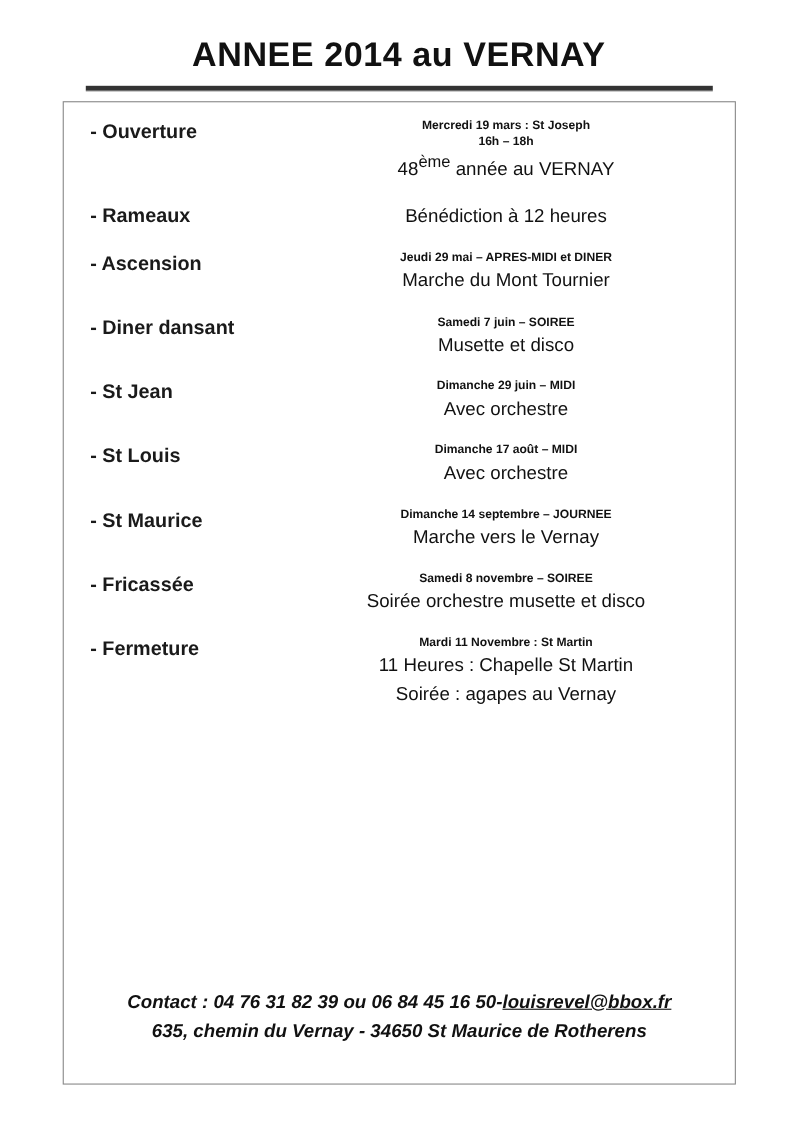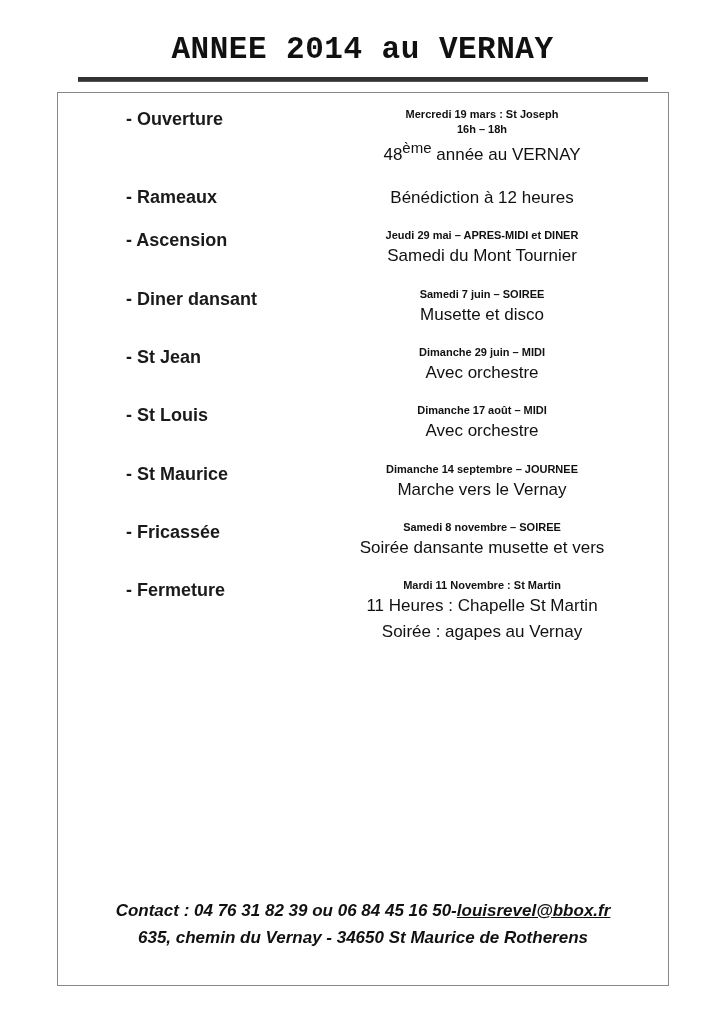--- a/index.html
+++ b/index.html
@@ -16,21 +16,21 @@
     overflow: hidden;
   }
   .page {
     width: 725px;
     height: 1024px;
     position: relative;
     box-sizing: border-box;
   }
   .doc-title {
     text-align: center;
-    font-family: Liberation Mono, monospace;
+    font-family: Liberation Sans, sans-serif;
     font-weight: bold;
     font-size: 31px;
     letter-spacing: 0.5px;
     padding-top: 32px;
     color: #111;
   }
   .title-rule {
     width: 570px;
     margin: 10px auto 0 auto;
     height: 0;
@@ -39,21 +39,20 @@
   }
   .frame {
     position: absolute;
     left: 57px;
     top: 92px;
     width: 612px;
     height: 894px;
     border: 1px solid #888;
     box-sizing: border-box;
     background: #fff;
-    padding-left: 44px;
   }
   .rows {
     padding: 14px 10px 0 10px;
   }
   .row {
     display: flex;
     align-items: flex-start;
     margin-bottom: 18px;
   }
   .row-label {
@@ -135,21 +134,21 @@
         <div class="row-label">- Rameaux</div>
         <div class="row-details">
           <div class="line-sub">Bénédiction à 12 heures</div>
         </div>
       </div>
 
       <div class="row">
         <div class="row-label">- Ascension</div>
         <div class="row-details">
           <div class="line-main">Jeudi 29 mai – APRES-MIDI et DINER</div>
-          <div class="line-sub">Samedi du Mont Tournier</div>
+          <div class="line-sub">Marche du Mont Tournier</div>
         </div>
       </div>
 
       <div class="row">
         <div class="row-label">- Diner dansant</div>
         <div class="row-details">
           <div class="line-main">Samedi 7 juin  –  SOIREE</div>
           <div class="line-sub">Musette et disco</div>
         </div>
       </div>
@@ -175,21 +174,21 @@
         <div class="row-details">
           <div class="line-main">Dimanche 14 septembre – JOURNEE</div>
           <div class="line-sub">Marche vers le Vernay</div>
         </div>
       </div>
 
       <div class="row">
         <div class="row-label">- Fricassée</div>
         <div class="row-details">
           <div class="line-main">Samedi 8 novembre – SOIREE</div>
-          <div class="line-sub">Soirée dansante musette et vers</div>
+          <div class="line-sub">Soirée orchestre musette et disco</div>
         </div>
       </div>
 
       <div class="row">
         <div class="row-label">- Fermeture</div>
         <div class="row-details">
           <div class="line-main">Mardi 11 Novembre : St Martin</div>
           <div class="line-sub">11 Heures : Chapelle St Martin</div>
           <div class="line-sub">Soirée :  agapes au Vernay</div>
         </div>

